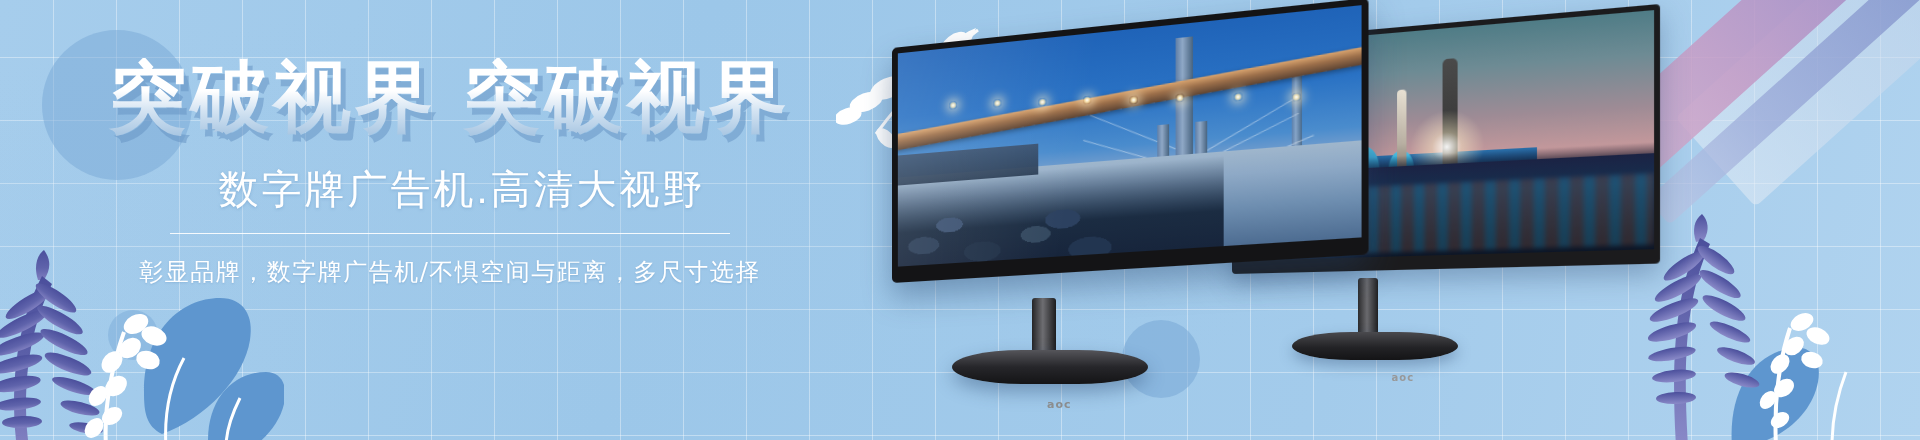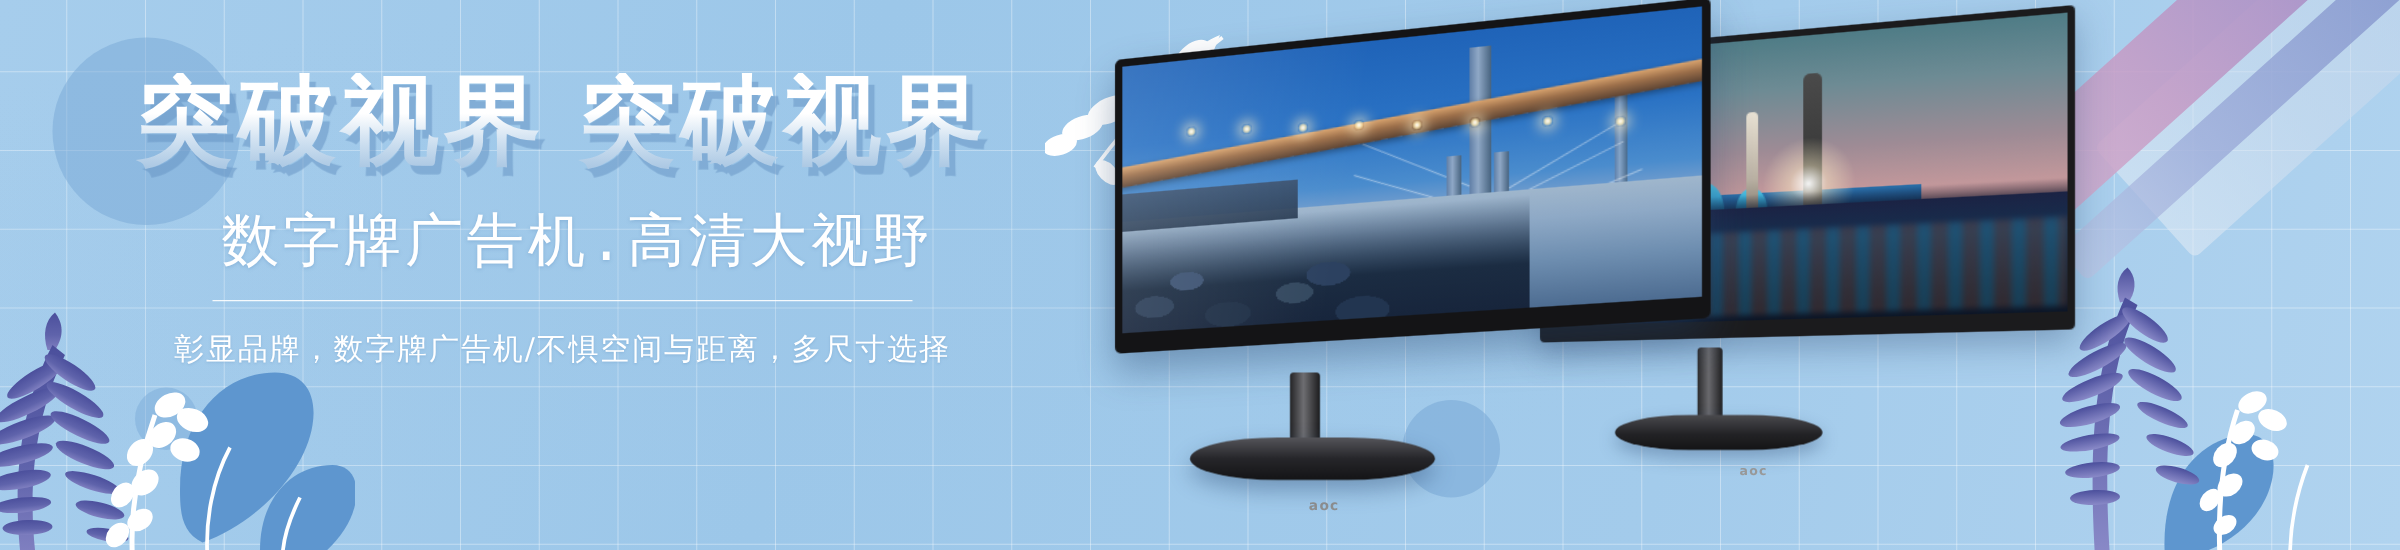--- a/index.html
+++ b/index.html
@@ -83,22 +83,22 @@
   .headline .gap { display:inline-block; width:26px; }
 
   .subhead-wrap {
     margin-top:26px;
     position:relative;
     display:flex;
     align-items:center;
     justify-content:center;
   }
   .subhead {
-    font-family:Liberation Mono, monospace;
-    font-size:46px;
+    font-family:Liberation Sans, sans-serif;
+    font-size:40px;
     letter-spacing:3px;
     color:#ffffff;
     white-space:nowrap;
     text-shadow:0 1px 3px rgba(80,130,180,.35);
     margin-left:24px;
   }
   .divider {
     width:560px;
     height:1px;
     background:rgba(255,255,255,.9);

